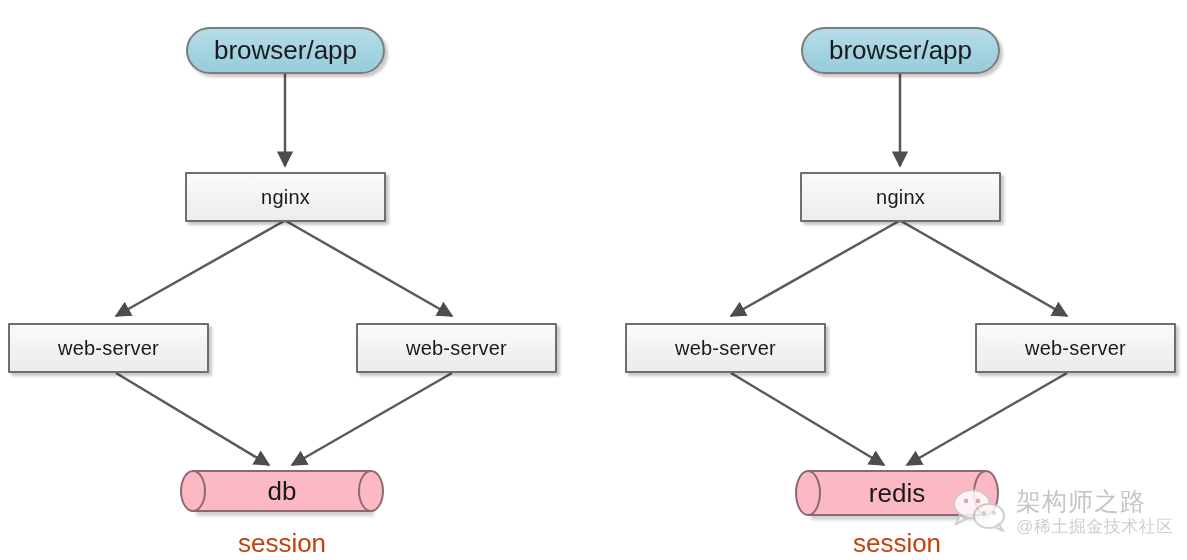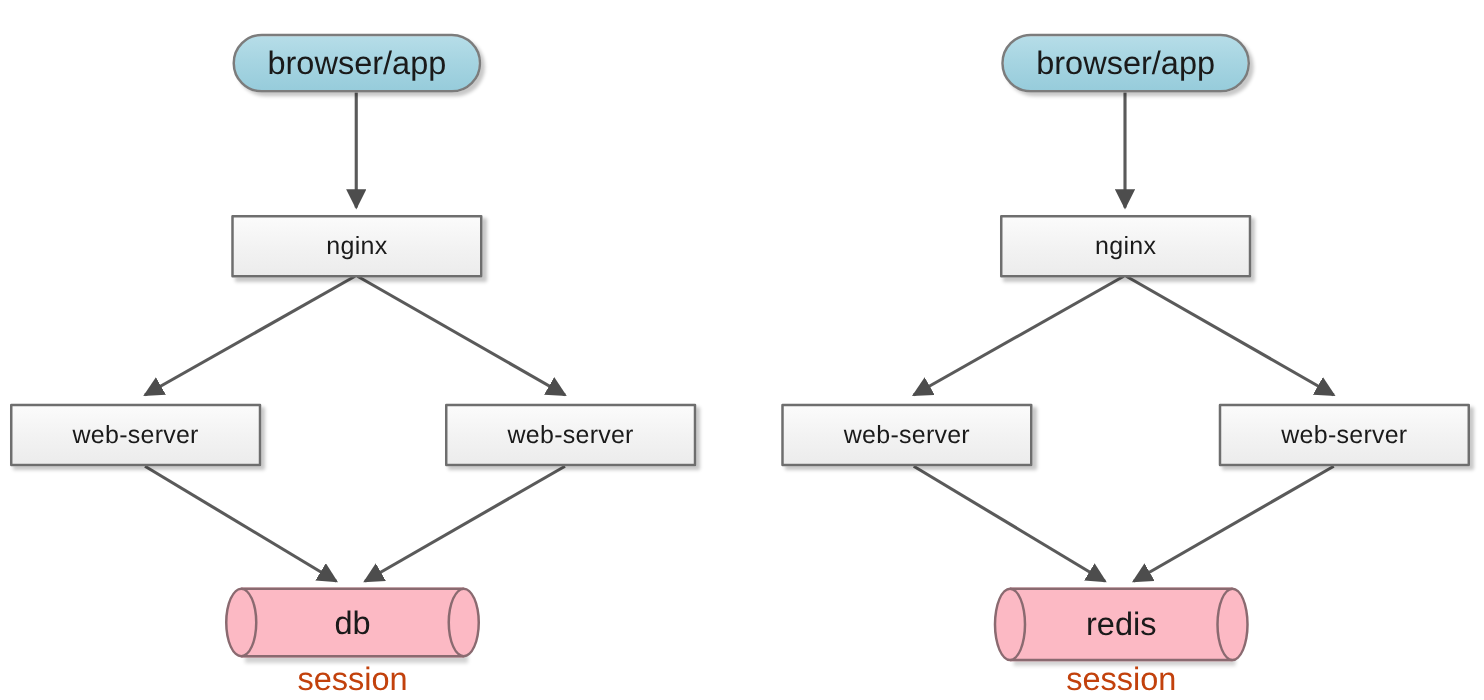--- a/index.html
+++ b/index.html
@@ -185,21 +185,21 @@
   </div>
 
   <div class="node node-rect" style="left:8px; top:307px; width:201px; height:50px;">
     <span>web-server</span>
   </div>
 
   <div class="node node-rect" style="left:356px; top:307px; width:201px; height:50px;">
     <span>web-server</span>
   </div>
 
-  <div class="node node-cylinder" style="left:193px; top:454px; width:178px; height:56px;">
+  <div class="node node-cylinder" style="left:193px; top:454px; width:178px; height:42px;">
     <span class="cyl-cap-left"></span>
     <span class="cyl-cap-right"></span>
     <span class="cyl-label">db</span>
   </div>
 
   <div class="caption" style="left:193px; top:512px; width:178px;">session</div>
 
   <div class="node node-pill" style="left:801px; top:11px; width:199px; height:47px;">
     <span>browser/app</span>
   </div>
@@ -209,22 +209,40 @@
   </div>
 
   <div class="node node-rect" style="left:625px; top:307px; width:201px; height:50px;">
     <span>web-server</span>
   </div>
 
   <div class="node node-rect" style="left:975px; top:307px; width:201px; height:50px;">
     <span>web-server</span>
   </div>
 
-  <div class="node node-cylinder" style="left:808px; top:454px; width:178px; height:59px;">
+  <div class="node node-cylinder" style="left:808px; top:454px; width:178px; height:46px;">
     <span class="cyl-cap-left"></span>
     <span class="cyl-cap-right"></span>
     <span class="cyl-label">redis</span>
   </div>
 
   <div class="caption" style="left:808px; top:512px; width:178px;">session</div>
 
+  <div class="watermark" style="left:952px; top:472px;">
+    <span>
+      <svg width="56" height="44" viewBox="0 0 56 44" aria-hidden="true">
+        <ellipse cx="20" cy="16" rx="18" ry="14" fill="#ffffff" stroke="#c9c9c9" stroke-width="2.2"></ellipse>
+        <path d="M 8 27 L 4 36 L 14 31 Z" fill="#ffffff" stroke="#c9c9c9" stroke-width="2.2"></path>
+        <circle cx="14" cy="13" r="2.3" fill="#d8a0a8"></circle>
+        <circle cx="26" cy="13" r="2.3" fill="#d8a0a8"></circle>
+        <ellipse cx="37" cy="28" rx="15" ry="12" fill="#ffffff" stroke="#c9c9c9" stroke-width="2.2"></ellipse>
+        <path d="M 47 36 L 51 43 L 43 39 Z" fill="#ffffff" stroke="#c9c9c9" stroke-width="2.2"></path>
+        <circle cx="32" cy="25" r="1.9" fill="#cccccc"></circle>
+        <circle cx="42" cy="25" r="1.9" fill="#cccccc"></circle>
+      </svg>
+    </span>
+    <span class="wm-text-block">
+      <span class="wm-main">架构师之路</span>
+      <span class="wm-sub">@稀土掘金技术社区</span>
+    </span>
+  </div>
 
 </div>
 
 </body></html>

